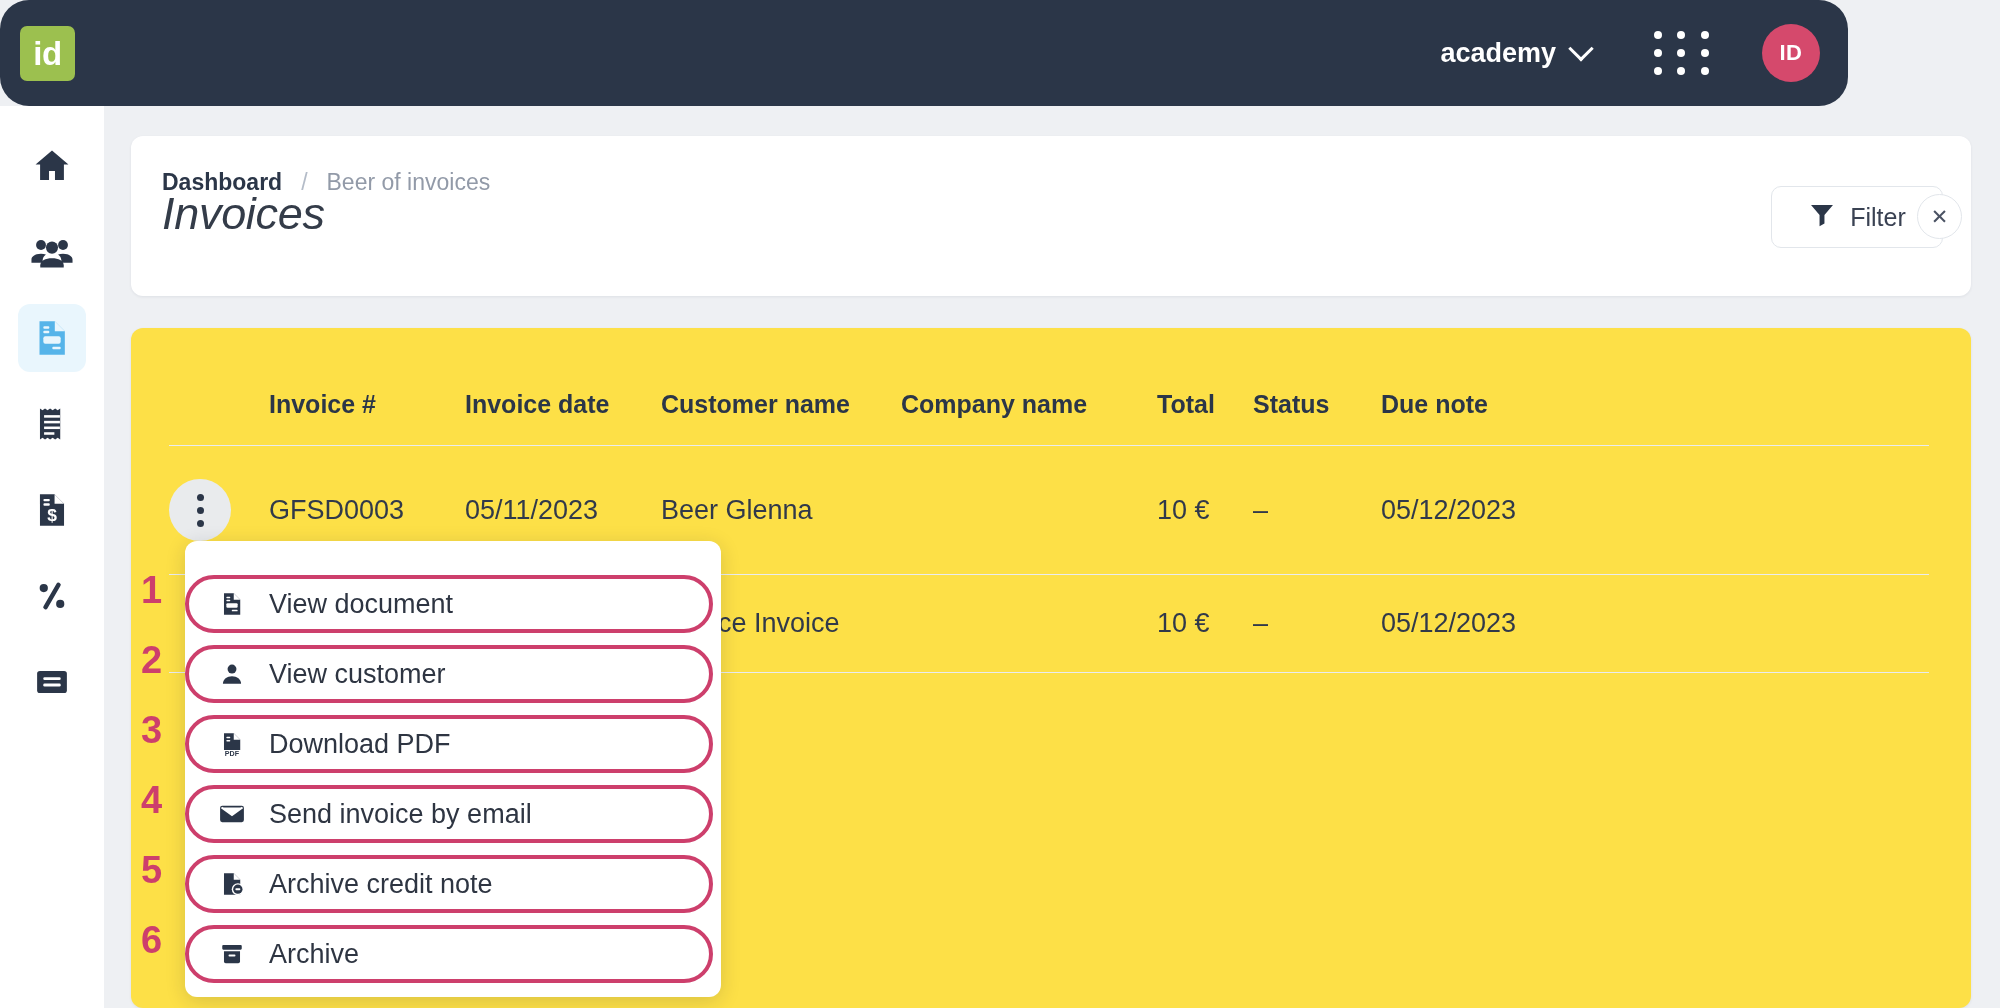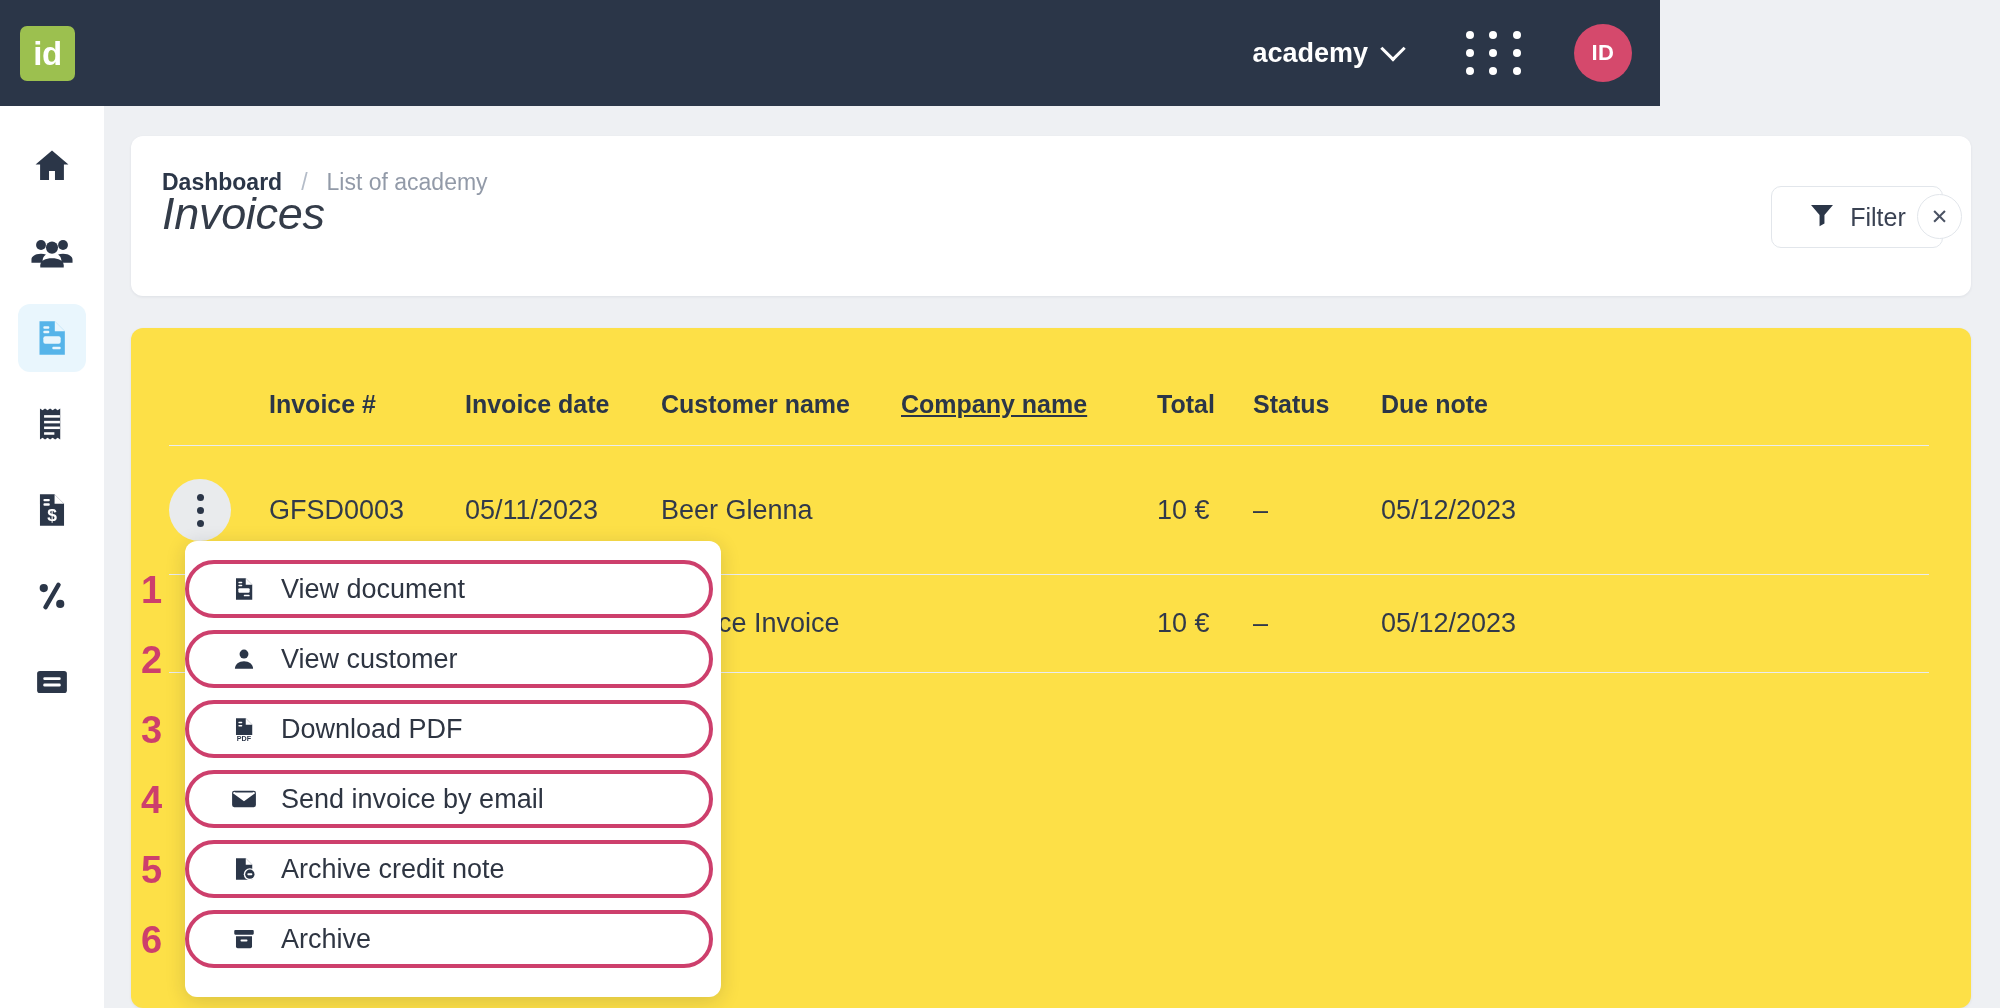--- a/index.html
+++ b/index.html
@@ -5,24 +5,25 @@
   * { box-sizing: border-box; margin: 0; padding: 0; }
   html, body {
     width: 2000px; height: 1008px;
     background: #eef0f3;
     font-family: "Liberation Sans", sans-serif;
     overflow: hidden;
   }
 
   
   .topbar {
-    position: absolute; left: 0; top: 0; width: 1660px; height: 106px;
+    position: absolute; left: 0; top: 0; width: 1848px; height: 106px;
     background: #2b3648;
     display: flex; align-items: center;
     z-index: 40;
+    border-radius: 29px;
   }
   .logo {
     position: absolute; left: 20px; top: 26px;
     width: 55px; height: 55px; border-radius: 7px;
     background: #9cc04f;
     display: flex; align-items: center; justify-content: center;
     color: #ffffff; font-size: 33px; font-weight: bold; letter-spacing: -0.5px;
     line-height: 1;
   }
   .topbar-right {
@@ -121,21 +122,21 @@
   }
   table.invoices td {
     font-size: 27px; color: #31394a; font-weight: normal;
     padding: 33px 0; border-bottom: 1.5px solid #e9ecf0;
     white-space: nowrap;
   }
   .c-menu  { width: 100px; }
   .c-inv   { width: 196px; }
   .c-idate { width: 196px; }
   .c-cust  { width: 240px; }
-  .c-comp  { width: 256px; text-decoration: underline; }
+  .c-comp  { width: 256px; }
   .c-total { width: 96px; }
   .c-stat  { width: 128px; }
 
   .link-blue { color: #56b4e9; cursor: pointer; }
   .dots-btn {
     width: 62px; height: 62px; border-radius: 50%; background: #e9ebed;
     display: flex; flex-direction: column; align-items: center; justify-content: center;
     gap: 6px; cursor: pointer;
   }
   .dots-btn i { width: 7px; height: 7px; border-radius: 50%; background: #2b3648; display: block; }
@@ -148,24 +149,24 @@
     padding: 14px 0 22px 0;
     z-index: 50;
   }
   .menu-row { position: relative; height: 70px; }
   .menu-num {
     position: absolute; left: -44px; top: 50%; transform: translateY(-50%);
     font-size: 38px; font-weight: bold; color: #cd3f6c;
     z-index: 60;
   }
   .menu-item {
-    position: absolute; left: 0px; top: 5px; width: 528px; height: 58px;
+    position: absolute; left: 0px; top: 20px; width: 528px; height: 58px;
     border: 4px solid #cd3f6c; border-radius: 30px;
     display: flex; align-items: center; gap: 22px;
-    padding-left: 40px; cursor: pointer; background: #ffffff;
+    padding-left: 28px; cursor: pointer; background: #ffffff;
   }
   .menu-item .mi-icon { width: 30px; display: flex; align-items: center; justify-content: center; }
   .menu-item .mi-label { font-size: 27px; color: #2e3542; }
 
   .ico { fill: #2b3648; }
 </style>
 </head>
 <body>
 
 <div class="topbar">
@@ -275,21 +276,21 @@
   </div>
 
 </div>
 
 <div class="main">
 
   <div class="card-header">
     <div class="breadcrumb">
       <span class="bc-current">Dashboard</span>
       <span class="bc-sep">/</span>
-      <span class="bc-link">List of academy</span>
+      <span class="bc-link">Beer of invoices</span>
     </div>
     <div class="page-title">Invoices</div>
 
     <div class="filter-btn">
       <span>
         <svg width="28" height="28" viewBox="0 0 24 24">
             <path fill="#2b3648" d="M2.6 4.2h18.8l-7.3 8.6v7.4l-4.2 2.2v-9.6Z"></path>
           </svg>
       </span>
       <span>Filter</span>

